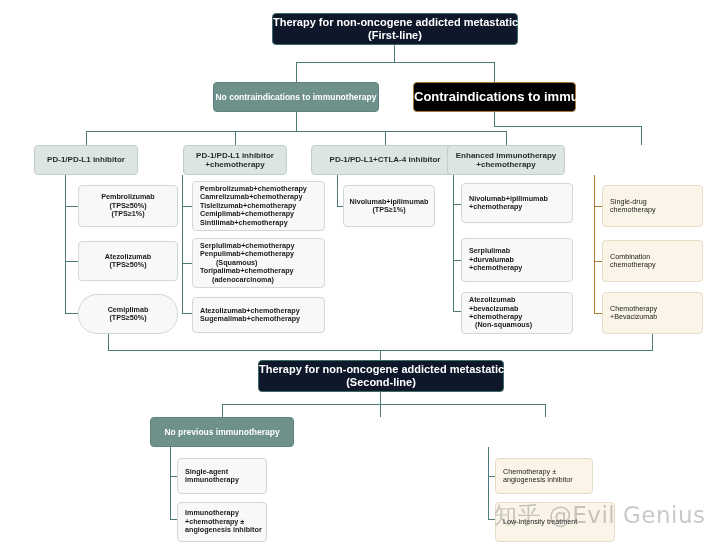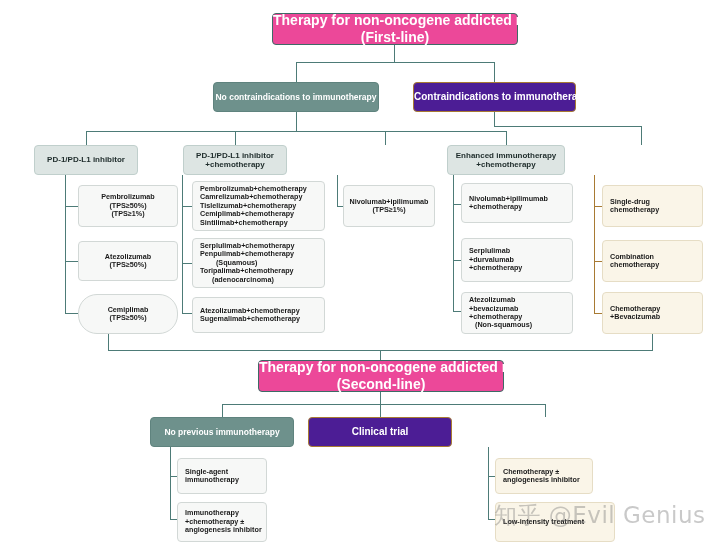--- a/index.html
+++ b/index.html
@@ -27,41 +27,41 @@
     flex-direction: column;
     justify-content: center;
     border-radius: 4px;
     text-align: center;
     line-height: 1.18;
   }
   .box .ln { display: block; white-space: pre; }
 
   
   .hdr {
-    background: #ec4899;
+    background: #0f172a;
     border: 1px solid #3e6a66;
     color: #ffffff;
     font-weight: bold;
-    font-size: 14px;
+    font-size: 11px;
   }
   
   .teal {
     background: #6e918c;
     border: 1px solid #5f837e;
     color: #ffffff;
     font-weight: bold;
     font-size: 8.5px;
   }
   
   .brown {
-    background: #4c1d95;
+    background: #000000;
     border: 1px solid #a87a33;
     color: #ffffff;
     font-weight: bold;
-    font-size: 10px;
+    font-size: 13px;
   }
   
   .sage {
     background: #dde5e3;
     border: 1px solid #c0cfcc;
     color: #1d2b2a;
     font-weight: bold;
     font-size: 8px;
   }
   
@@ -84,21 +84,21 @@
     text-align: left;
     align-items: flex-start;
     padding-left: 7px;
     padding-right: 4px;
   }
   
   .leafc {
     background: #faf5e8;
     border: 1px solid #e6ddc5;
     color: #1a1a1a;
-    font-weight: bold;
+    font-weight: normal;
     font-size: 7.2px;
     text-align: left;
     align-items: flex-start;
     padding-left: 7px;
     padding-right: 4px;
   }
   
   .creamwide {
     background: #f7eccb;
     border: 1px solid #e3d4a6;
@@ -164,20 +164,23 @@
 
   <div class="box sage" style="left:34px; top:145px; width:104px; height:30px;">
     <span class="ln">PD-1/PD-L1 inhibitor</span>
   </div>
 
   <div class="box sage" style="left:183px; top:145px; width:104px; height:30px;">
     <span class="ln">PD-1/PD-L1 inhibitor</span>
     <span class="ln">+chemotherapy</span>
   </div>
 
+  <div class="box sage" style="left:311px; top:145px; width:148px; height:30px;">
+    <span class="ln">PD-1/PD-L1+CTLA-4 inhibitor</span>
+  </div>
 
   <div class="box sage" style="left:447px; top:145px; width:118px; height:30px;">
     <span class="ln">Enhanced immunotherapy</span>
     <span class="ln">+chemotherapy</span>
   </div>
 
 
   <div class="ln-v" style="left:65px; top:175px; height:139px;"></div>
   <div class="ln-h" style="left:65px; top:206px; width:13px;"></div>
   <div class="ln-h" style="left:65px; top:261px; width:13px;"></div>
@@ -280,23 +283,20 @@
 
   <div class="ln-v" style="left:380px; top:392px; height:12px;"></div>
   <div class="ln-h" style="left:222px; top:404px; width:323px;"></div>
   <div class="ln-v" style="left:222px; top:404px; height:13px;"></div>
   <div class="ln-v" style="left:380px; top:404px; height:13px;"></div>
   <div class="ln-v" style="left:545px; top:404px; height:13px;"></div>
 
   <div class="box teal" style="left:150px; top:417px; width:144px; height:30px;">
     <span class="ln">No previous immunotherapy</span>
   </div>
-  <div class="box brown" style="left:308px; top:417px; width:144px; height:30px;">
-    <span class="ln">Clinical trial</span>
-  </div>
 
   <div class="ln-v" style="left:170px; top:447px; height:72px;"></div>
   <div class="ln-h" style="left:170px; top:476px; width:7px;"></div>
   <div class="ln-h" style="left:170px; top:519px; width:7px;"></div>
 
   <div class="box leaf leaf-left" style="left:177px; top:458px; width:90px; height:36px;">
     <span class="ln">Single-agent</span>
     <span class="ln">immunotherapy</span>
   </div>
   <div class="box leaf leaf-left" style="left:177px; top:502px; width:90px; height:40px;">

